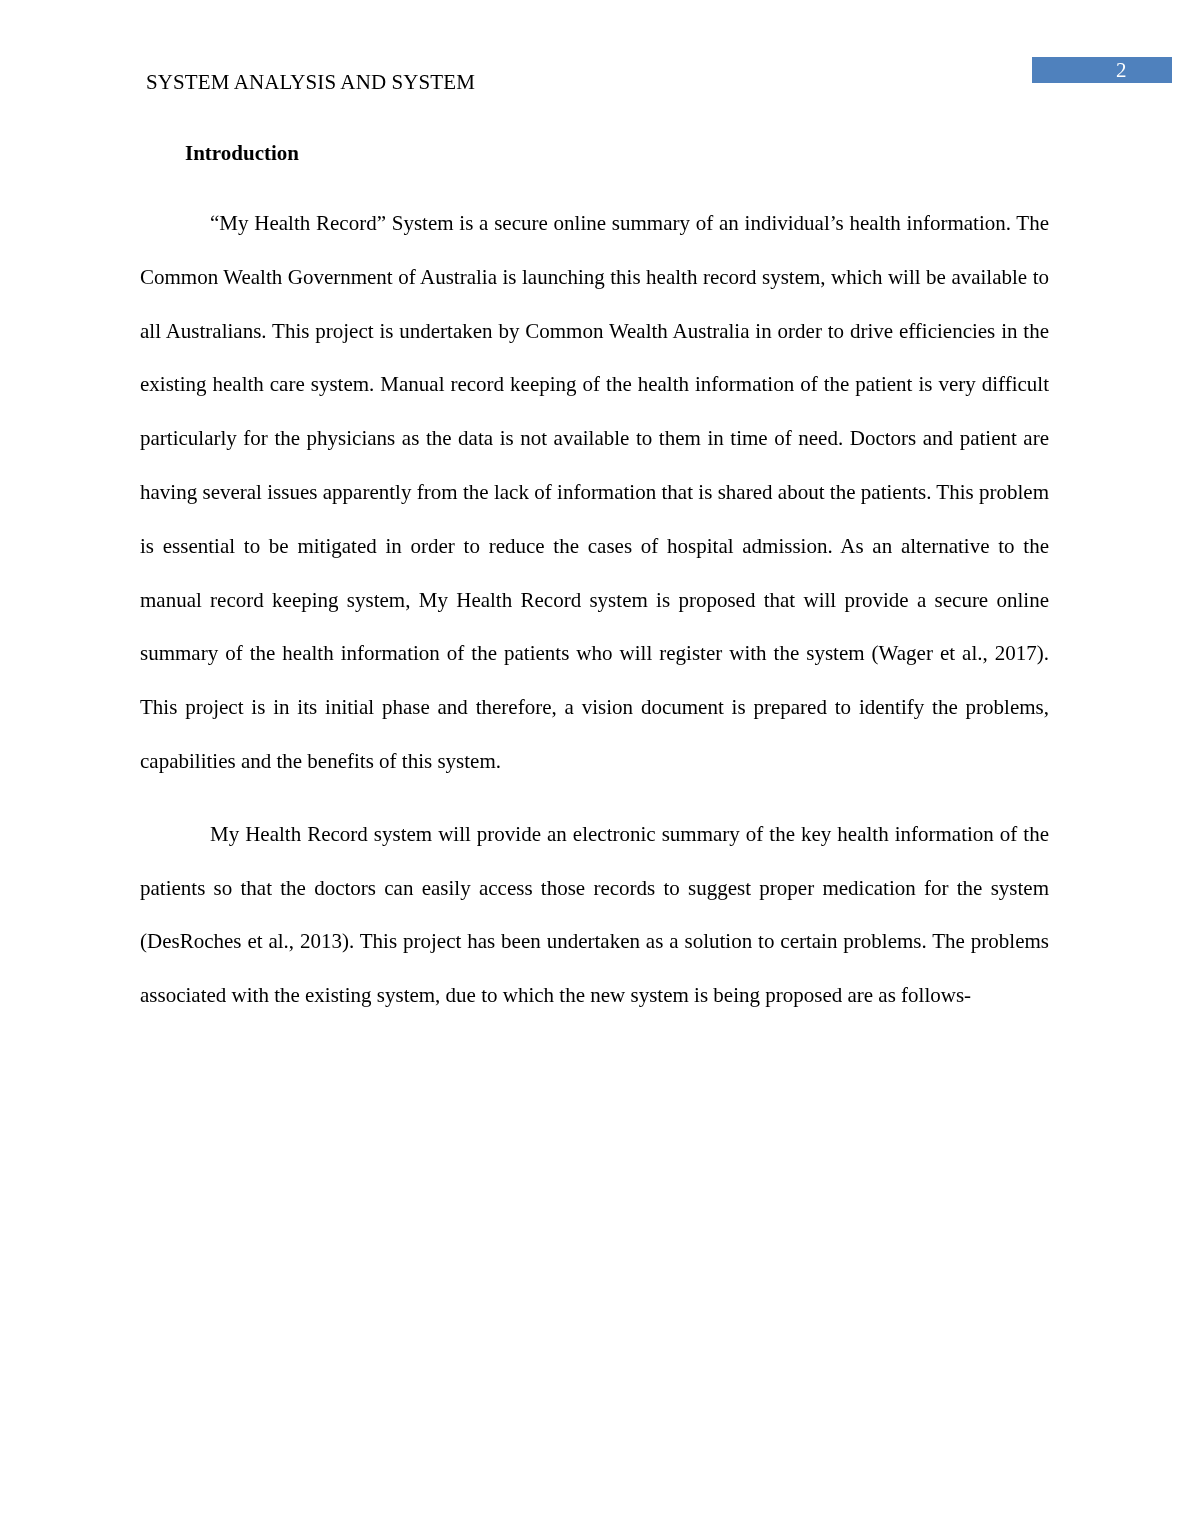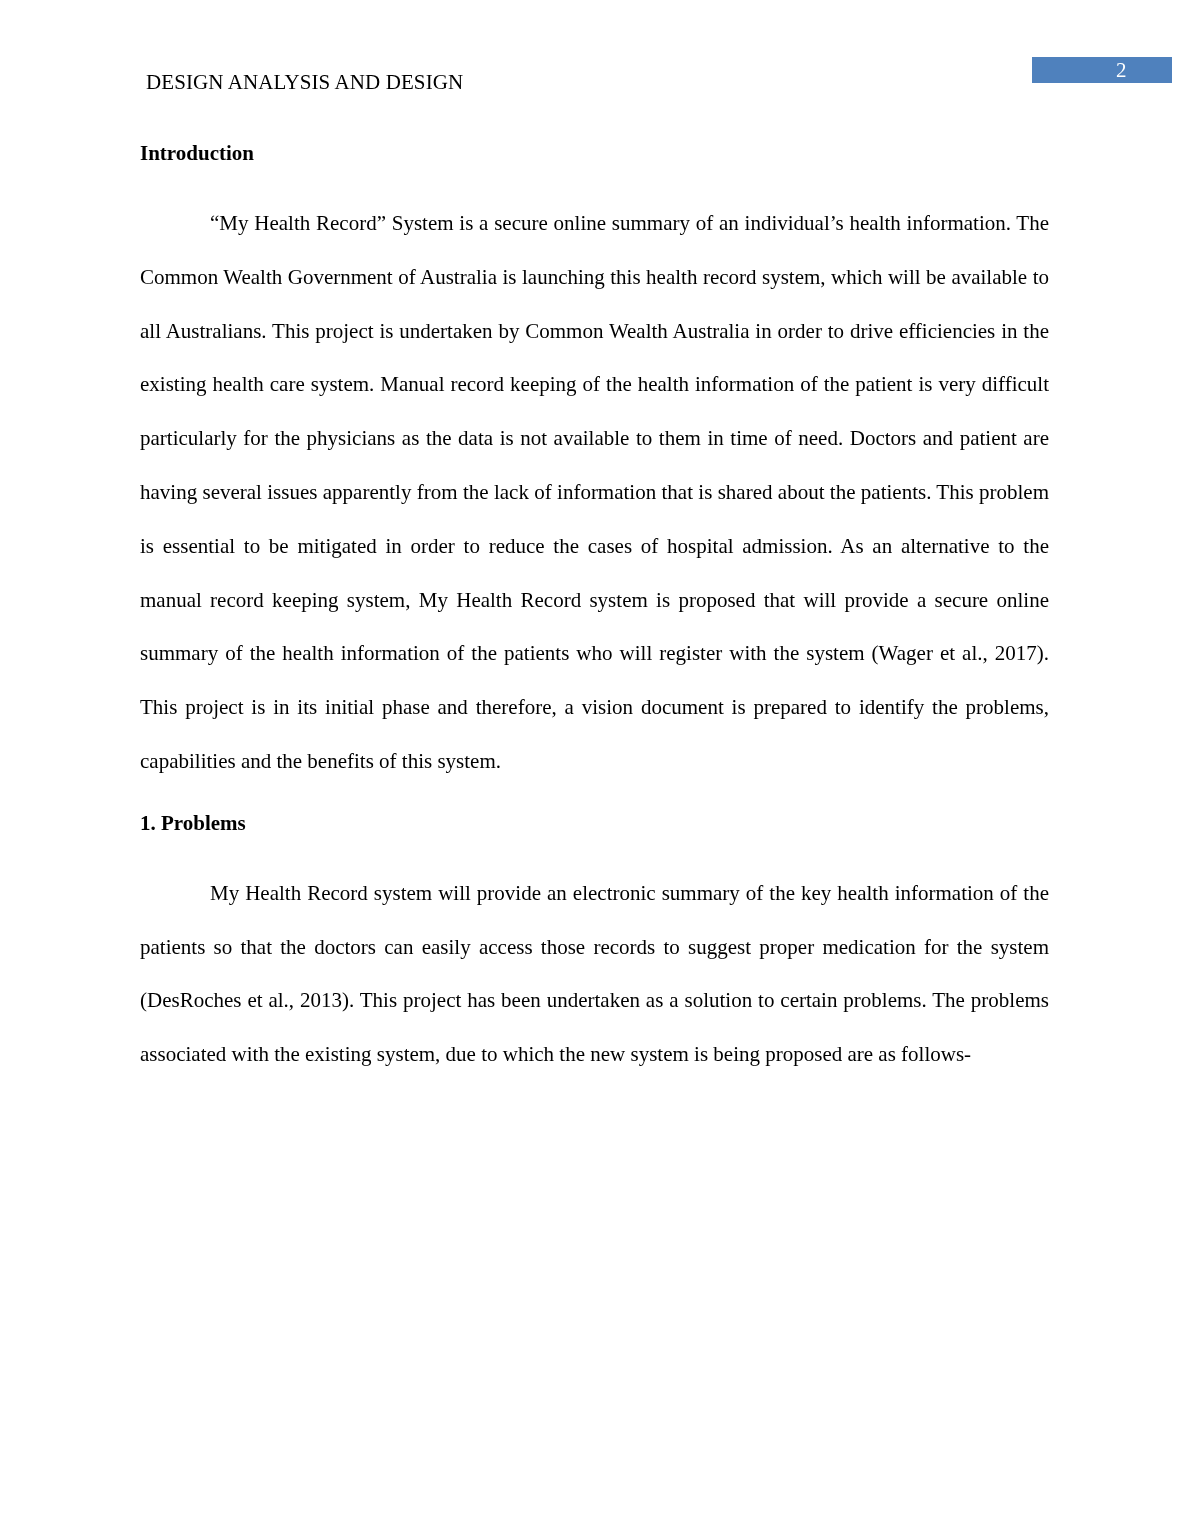--- a/index.html
+++ b/index.html
@@ -6,32 +6,31 @@
   body { width: 1190px; height: 1540px; position: relative; overflow: hidden;
          font-family: "Liberation Serif", serif; color: #000; }
   .running-head { position: absolute; left: 146px; top: 70px; font-size: 21px; letter-spacing: 0.1px; }
   .page-num-box { position: absolute; left: 1032px; top: 57px; width: 140px; height: 26px;
                   background: #4f81bd; color: #fff; font-size: 21px; }
   .page-num-box span { position: absolute; left: 84px; top: 1px; }
   .content { position: absolute; left: 140px; top: 138px; width: 909px; font-size: 21px; }
   h2 { font-size: 21px; font-weight: bold; margin: 0; line-height: 30px; }
   p { margin: 0; text-align: justify; line-height: 53.8px; }
   .indent { text-indent: 70px; }
-  #h-intro { margin-bottom: 29px; }
+  #h-intro { margin-bottom: 29px; margin-left: 45px; }
   #p-intro { margin-bottom: 19px; }
   #h-problems { margin-bottom: 29px; }
   #p-problems { margin-bottom: 19px; }
 </style>
 </head>
 <body>
 
-<div class="running-head">DESIGN ANALYSIS AND DESIGN</div>
+<div class="running-head">SYSTEM ANALYSIS AND SYSTEM</div>
 <div class="page-num-box" style="background: rgb(79, 129, 189);">
   <span>2</span>
 </div>
 
 <div class="content">
   <h2 id="h-intro">Introduction</h2>
   <p id="p-intro" class="indent">“My Health Record” System is a secure online summary of an individual’s health information. The Common Wealth Government of Australia is launching this health record system, which will be available to all Australians. This project is undertaken by Common Wealth Australia in order to drive efficiencies in the existing health care system. Manual record keeping of the health information of the patient is very difficult particularly for the physicians as the data is not available to them in time of need. Doctors and patient are having several issues apparently from the lack of information that is shared about the patients. This problem is essential to be mitigated in order to reduce the cases of hospital admission. As an alternative to the manual record keeping system, My Health Record system is proposed that will provide a secure online summary of the health information of the patients who will register with the system (Wager et al., 2017). This project is in its initial phase and therefore, a vision document is prepared to identify the problems, capabilities and the benefits of this system.</p>
 
-  <h2 id="h-problems">1. Problems</h2>
   <p id="p-problems" class="indent">My Health Record system will provide an electronic summary of the key health information of the patients so that the doctors can easily access those records to suggest proper medication for the system (DesRoches et al., 2013). This project has been undertaken as a solution to certain problems. The problems associated with the existing system, due to which the new system is being proposed are as follows-</p>
 </div>
 
 </body></html>

